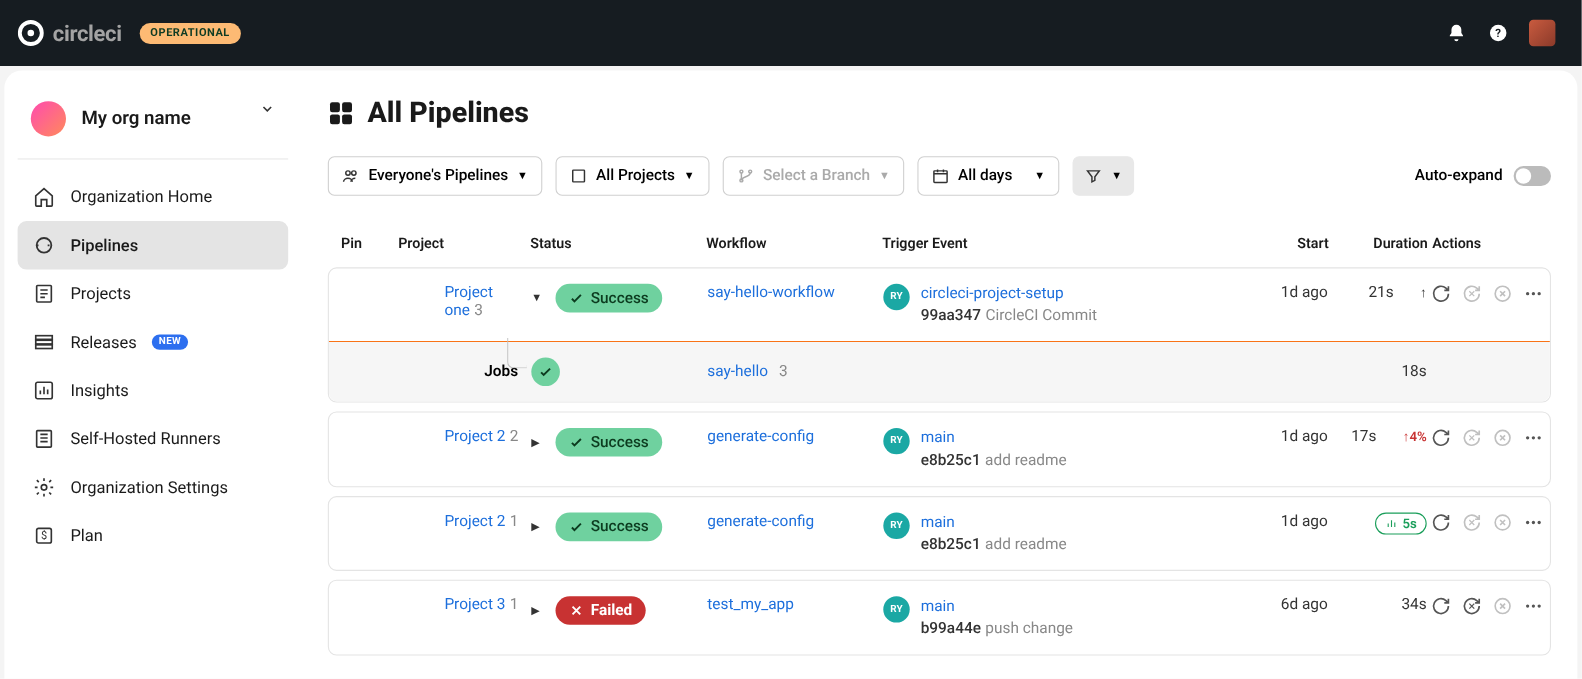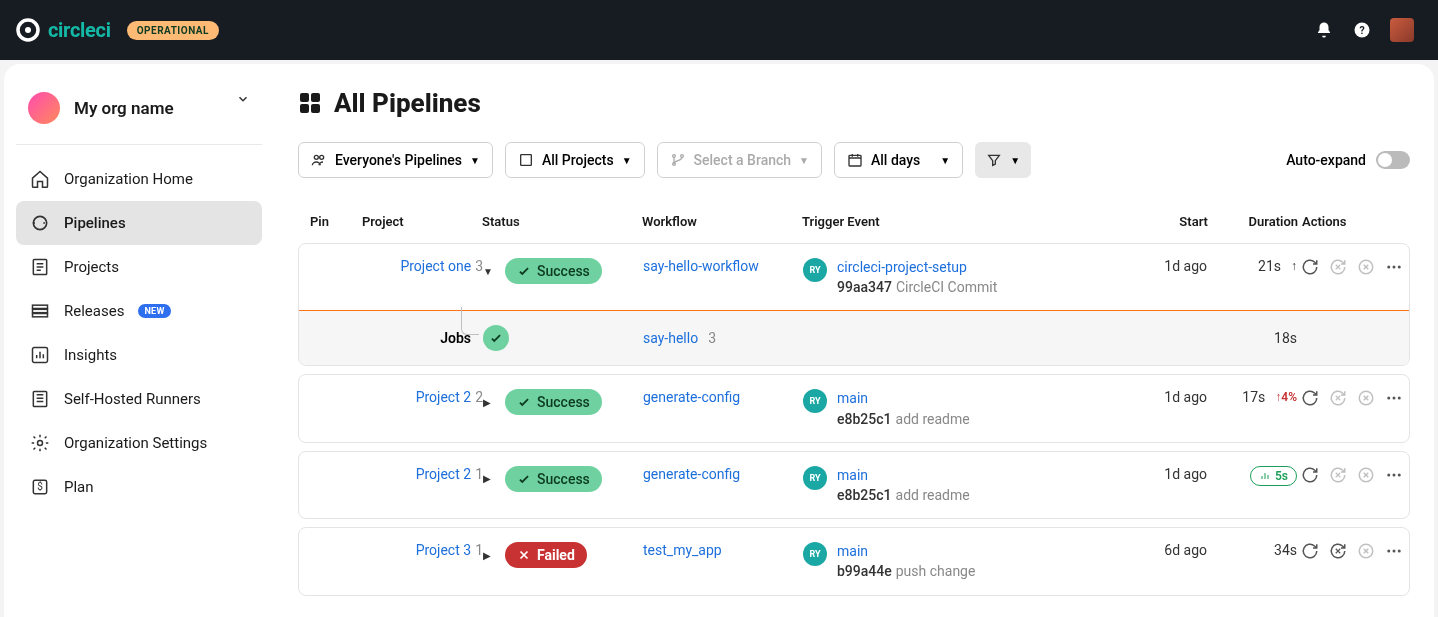--- a/index.html
+++ b/index.html
@@ -1,21 +1,21 @@
 <!DOCTYPE html>
 <html><head>
 <meta charset="utf-8">
 <style>
 * { box-sizing: border-box; margin: 0; padding: 0; font-family: -apple-system, BlinkMacSystemFont, "Segoe UI", Roboto, Helvetica, Arial, sans-serif; }
 body { background: #f4f4f4; width: 1438px; height: 617px; overflow: hidden; }
 
 
 .topbar { background: #161c21; height: 60px; display: flex; align-items: center; justify-content: space-between; padding: 0 24px 0 16px; }
 .topbar-left { display: flex; align-items: center; gap: 16px; }
-.logo { display: flex; align-items: center; gap: 8px; color: #14b8a6; font-weight: 700; font-size: 20px; letter-spacing: -0.3px; }
+.logo { display: flex; align-items: center; gap: 8px; color: #a3a3a3; font-weight: 700; font-size: 20px; letter-spacing: -0.3px; }
 .status-badge { background: #fdba74; color: #0e3b23; font-size: 10px; font-weight: 700; letter-spacing: 0.5px; padding: 4px 10px; border-radius: 10px; }
 .topbar-right { display: flex; align-items: center; gap: 18px; color: #fff; }
 .topbar-icon { width: 20px; height: 20px; cursor: pointer; display: flex; align-items: center; justify-content: center; }
 .avatar { width: 24px; height: 24px; border-radius: 4px; background: linear-gradient(135deg, #c95b3f, #8b3a2a); cursor: pointer; }
 
 
 .main { background: #fff; margin: 4px 4px 0 4px; border-radius: 16px 16px 0 0; height: 557px; display: flex; overflow: hidden; }
 
 
 .sidebar { width: 270px; padding: 20px 12px 0 12px; border-right: none; }
@@ -47,26 +47,26 @@
 
 
 .table-header { display: grid; grid-template-columns: 52px 120px 160px 160px 300px 1fr 90px 100px; padding: 8px 12px 14px 12px; font-size: 13px; font-weight: 600; color: #1a1a1a; }
 .th-duration { text-align: right; }
 .th-actions { text-align: left; padding-left: 4px; }
 
 .pipeline-card { border: 1px solid #e4e4e4; border-radius: 8px; margin-bottom: 8px; background: #fff; }
 .pipeline-row { display: grid; grid-template-columns: 52px 120px 160px 160px 300px 1fr 90px 100px; align-items: flex-start; padding: 14px 12px; font-size: 14px; }
 .cell { display: flex; align-items: flex-start; }
 .cell.pin {}
-.cell.project { display: flex; flex-direction: column; align-items: flex-end; }
+.cell.project { display: flex; flex-direction: column; align-items: flex-start; margin-left: 41px; }
 .cell.status { display: flex; align-items: center; gap: 8px; }
 .cell.workflow { }
 .cell.trigger { display: flex; align-items: flex-start; gap: 10px; }
 .cell.start { justify-content: flex-start; color: #333; }
-.cell.duration { justify-content: flex-end; align-items: center; gap: 10px; color: #333; }
+.cell.duration { justify-content: flex-end; align-items: center; gap: 24px; color: #333; }
 .cell.actions { display: flex; align-items: center; gap: 10px; padding-left: 4px; color: #555; }
 
 .link { color: #1d6fdc; cursor: pointer; text-decoration: none; }
 .run-num { color: #888; margin-left: 4px; }
 .expand-caret { width: 14px; cursor: pointer; color: #333; font-size: 10px; }
 .trigger-avatar { width: 24px; height: 24px; border-radius: 50%; background: #1ba8a4; color: #fff; font-size: 9px; font-weight: 700; display: flex; align-items: center; justify-content: center; flex-shrink: 0; text-align: center; }
 .trigger-info { display: flex; flex-direction: column; gap: 2px; line-height: 1.3; }
 .commit-hash { color: #333; font-weight: 500; }
 .commit-msg { color: #888; margin-left: 4px; }
 

